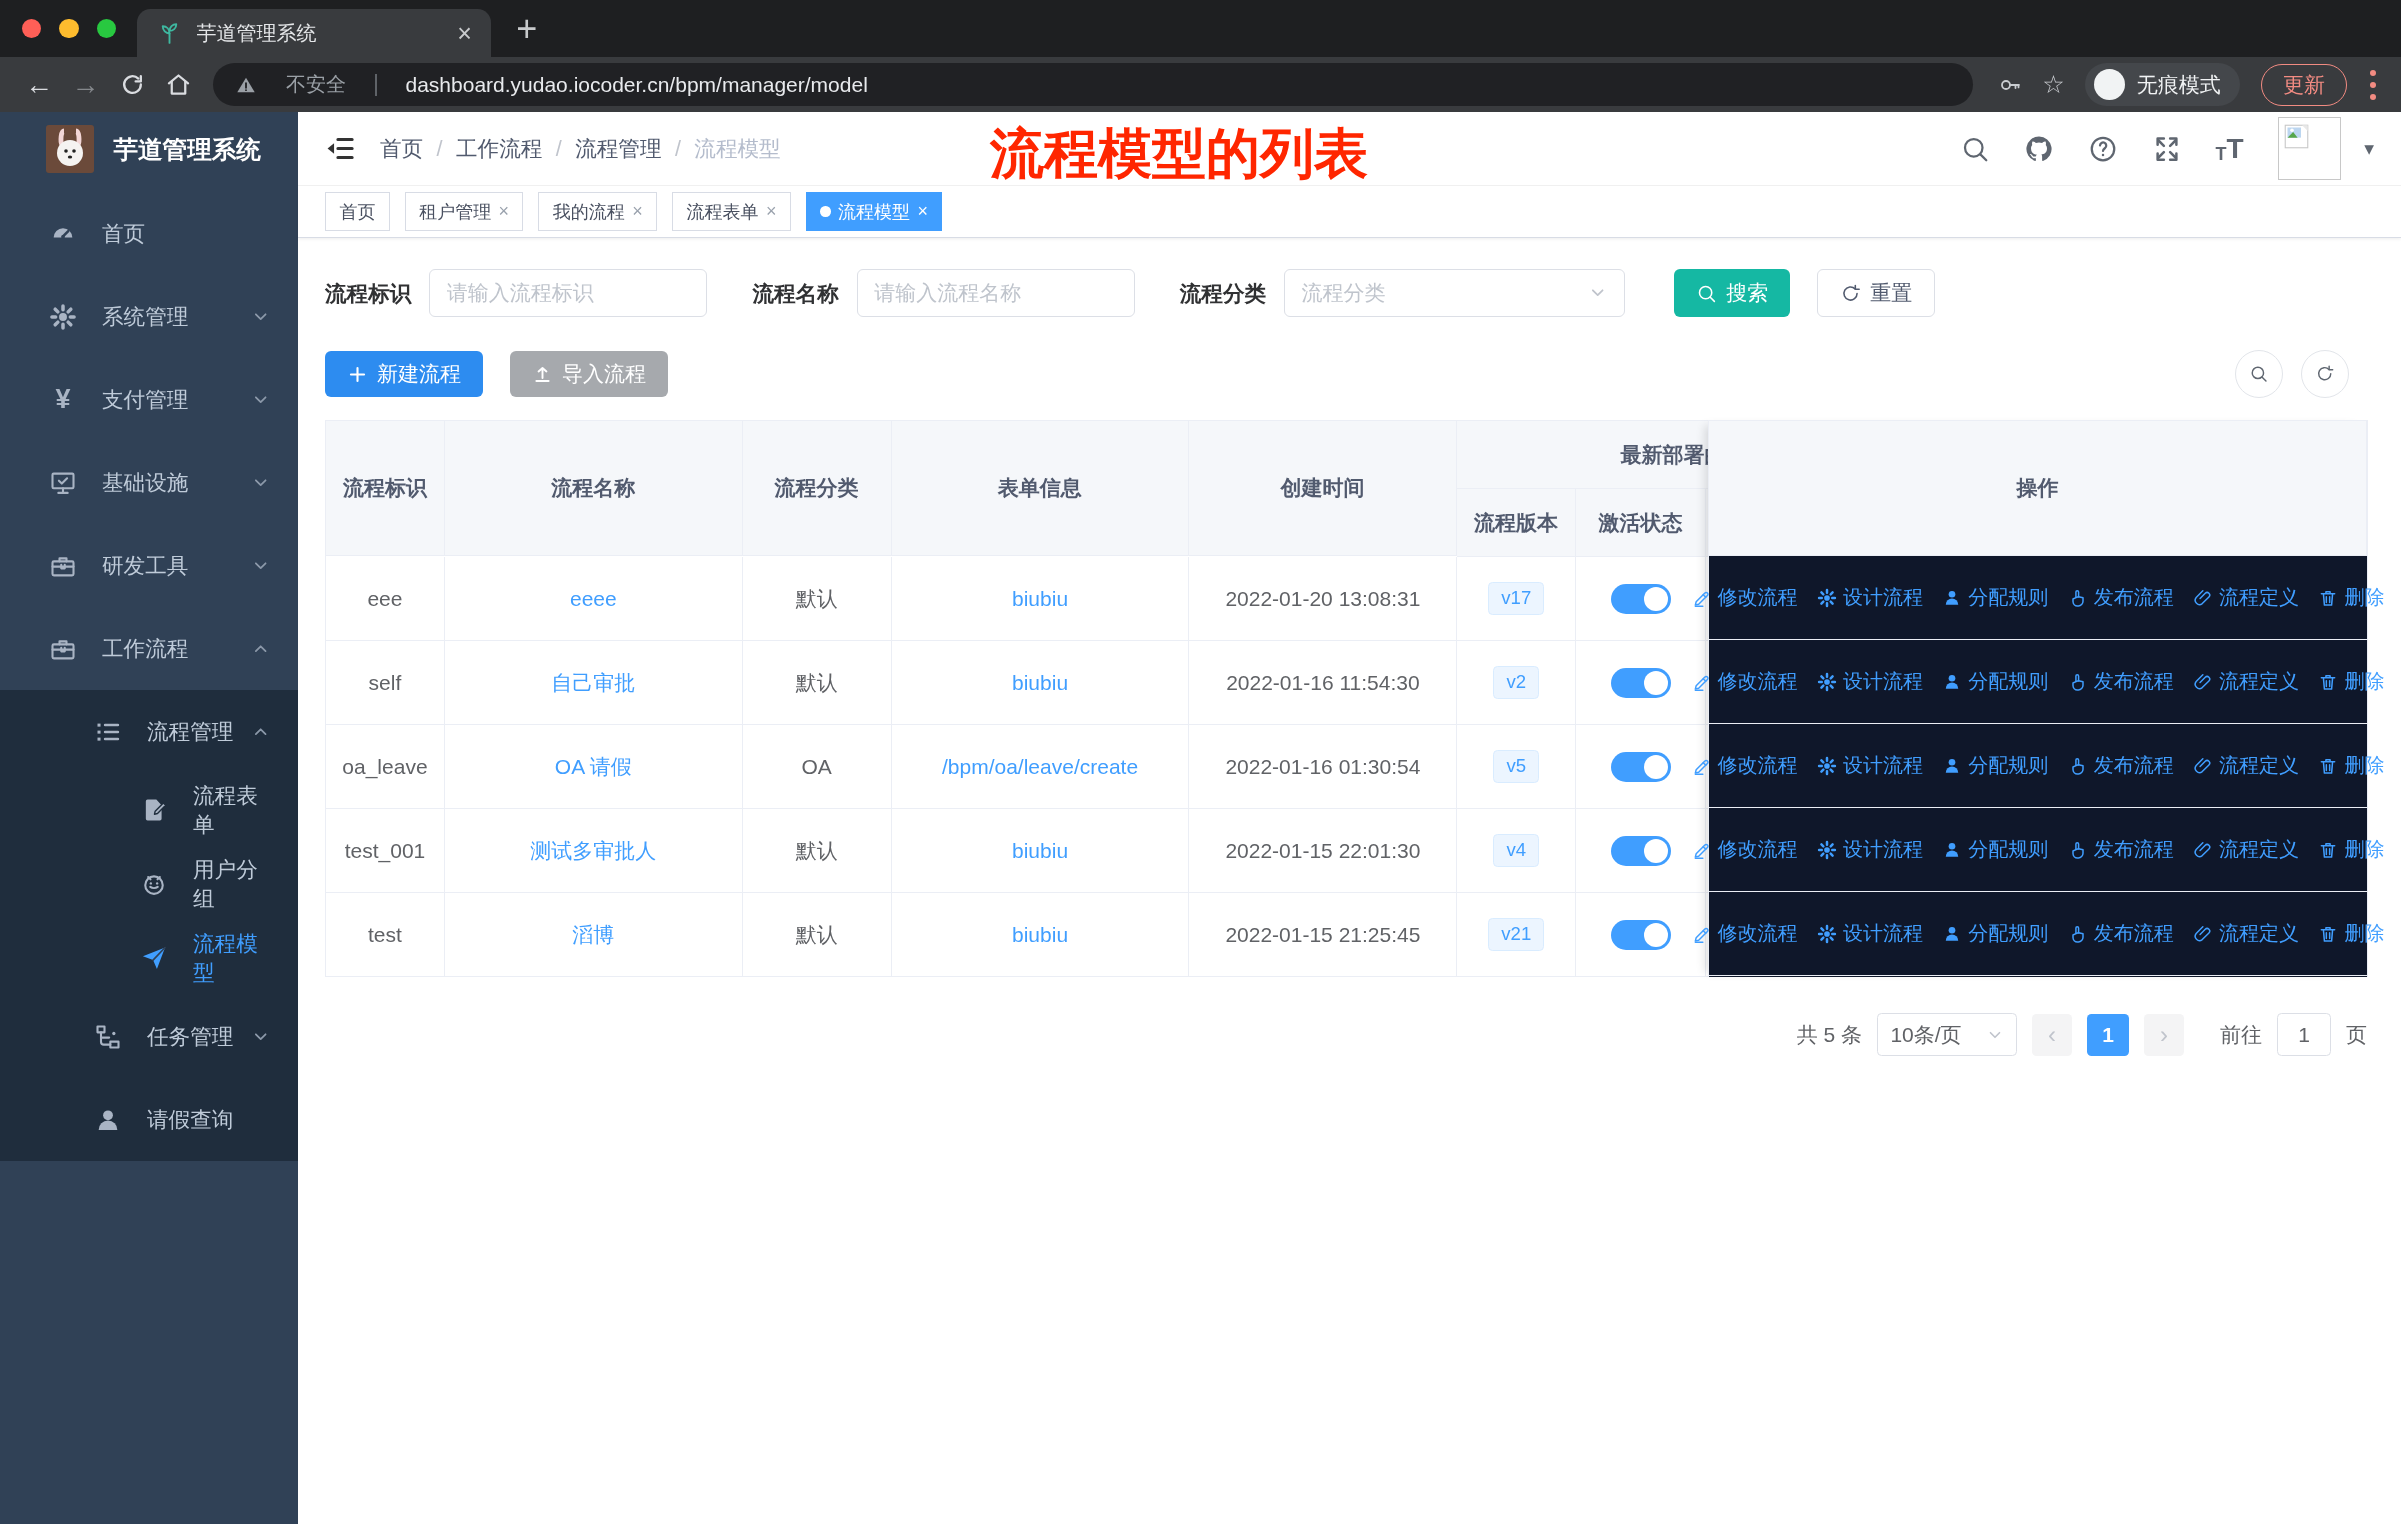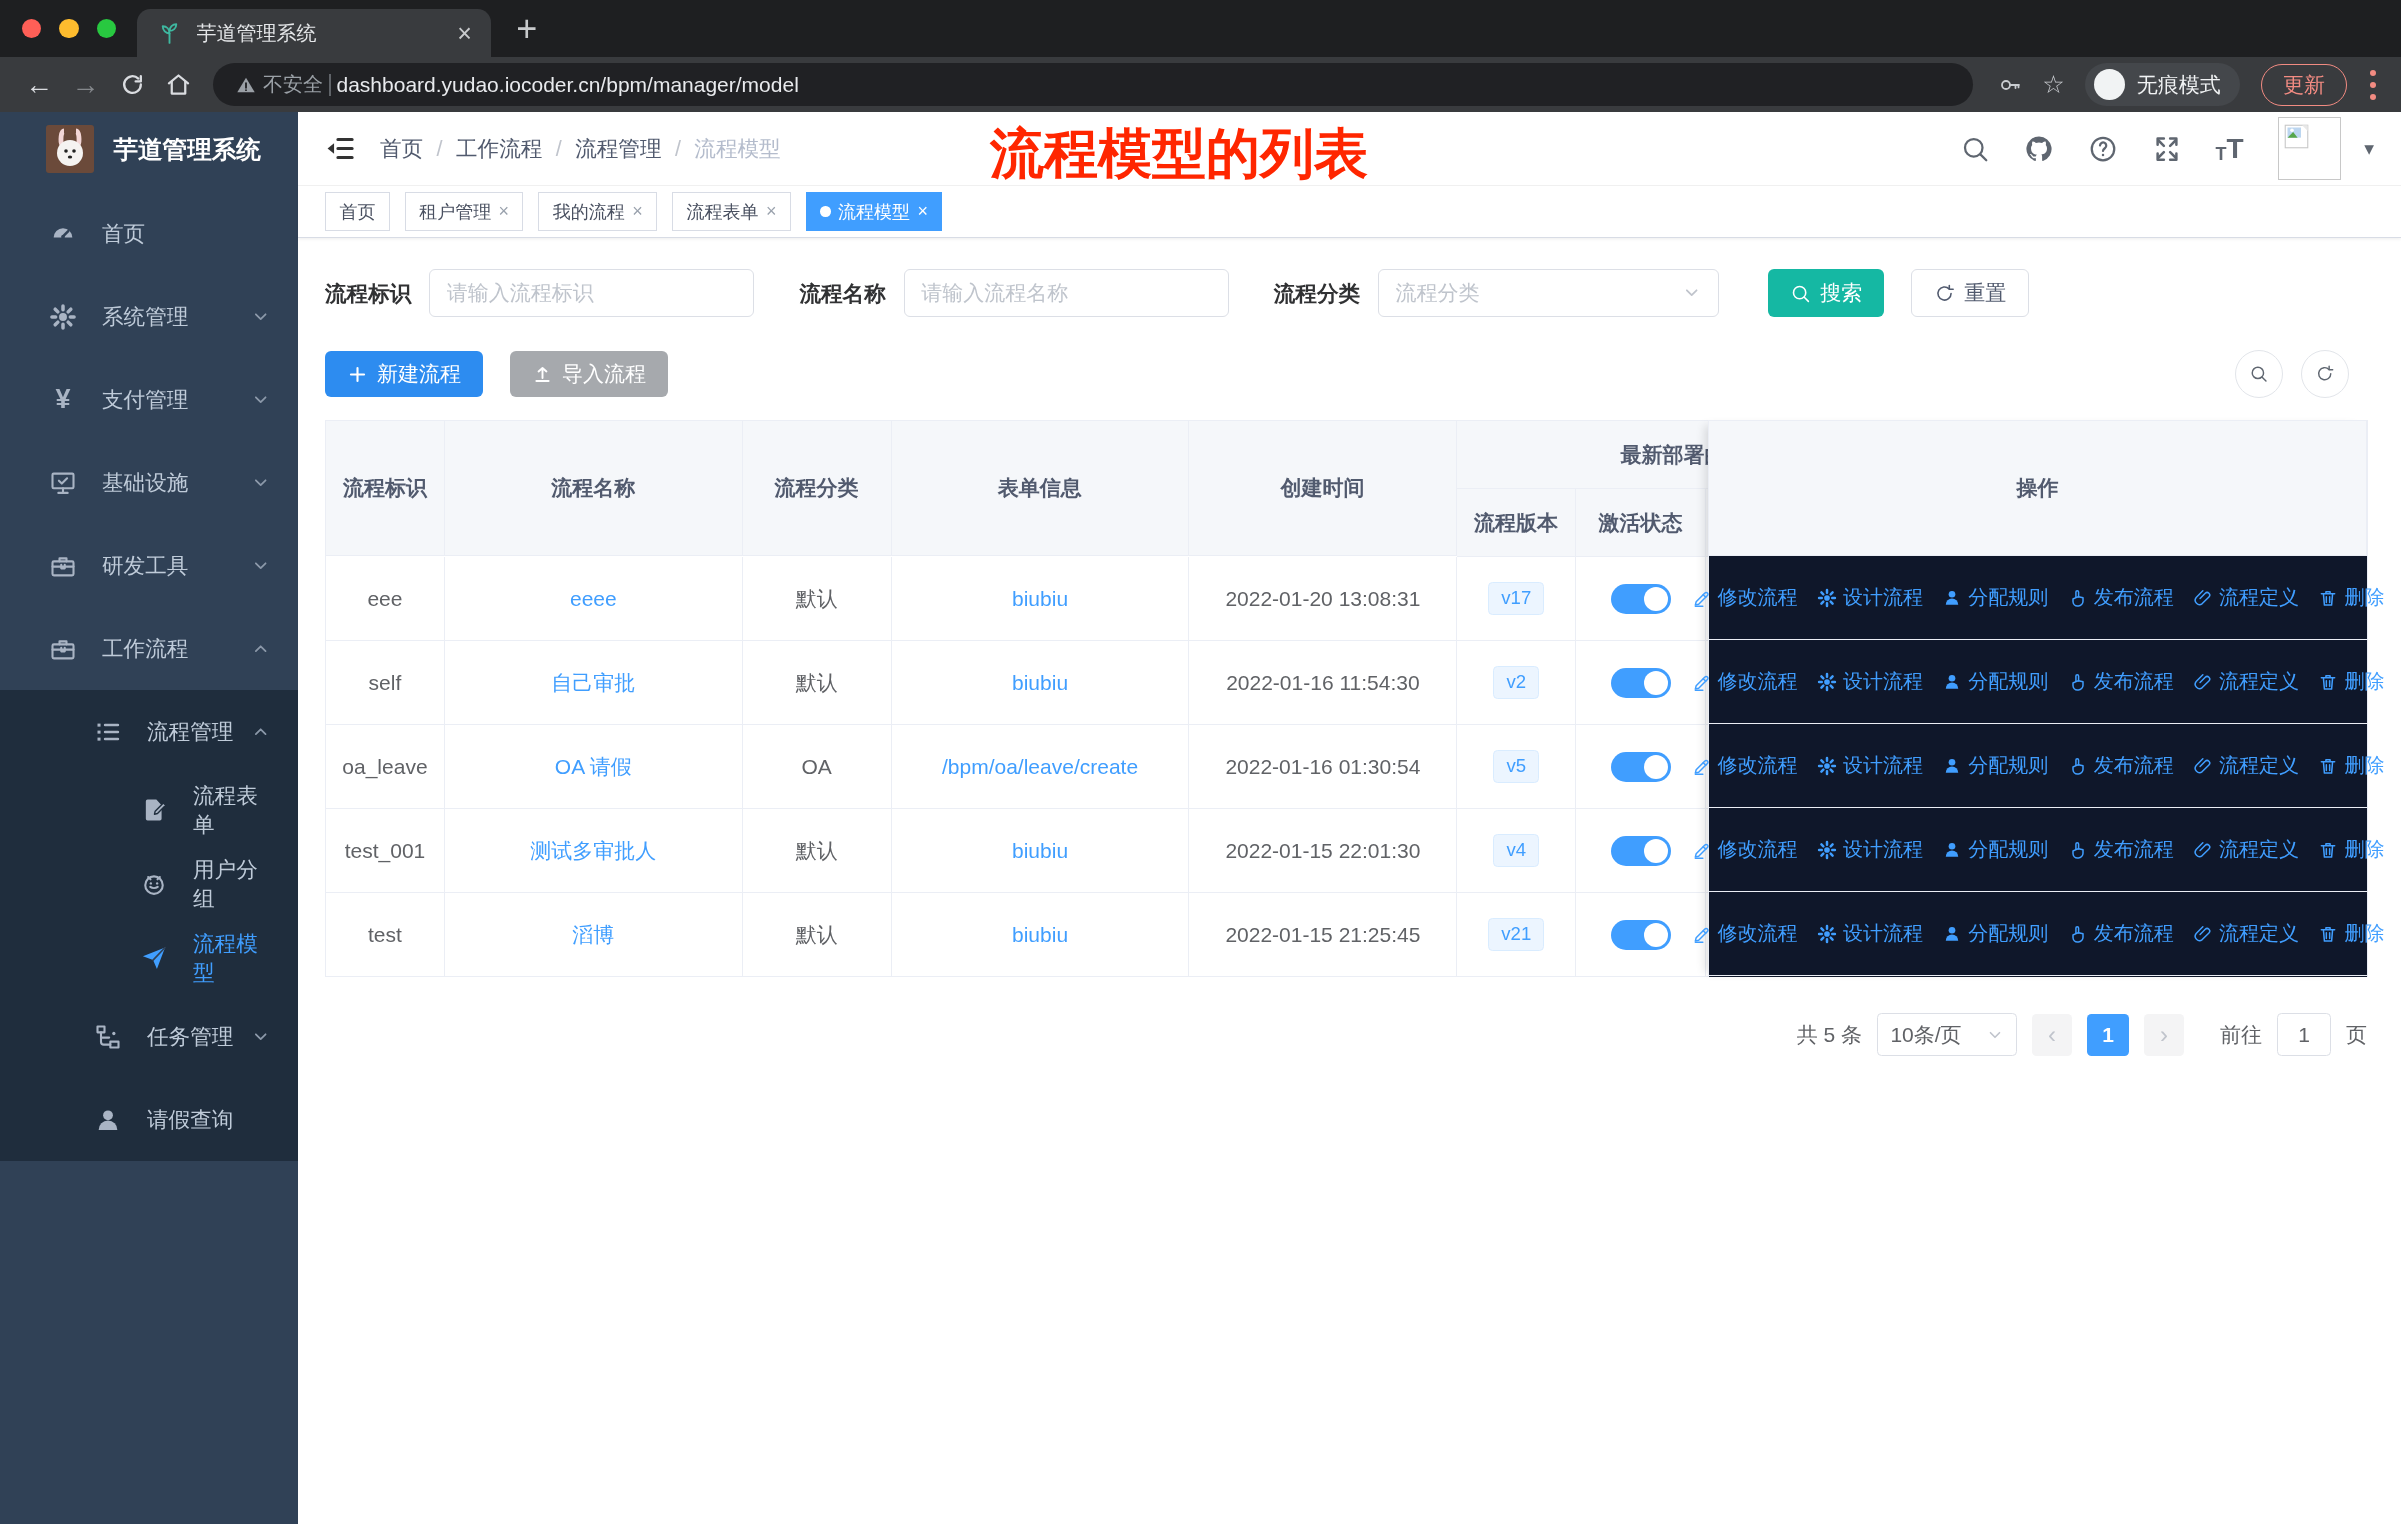--- a/index.html
+++ b/index.html
@@ -12,21 +12,21 @@
   .lights { display:flex; gap:18px; align-items:center; height:57px; padding:0 21px 0 22px; }
   .light { width:19.4px; height:19.4px; border-radius:50%; }
   .tab { width:354px; height:48px; background:#393b3e; border-radius:13.4px 13.4px 0 0; display:flex; align-items:center; padding:0 19.4px; gap:15px; }
   .tab-title { color:#e4e6e8; font-size:20px; flex:1; white-space:nowrap; overflow:hidden; }
   .tab-close { color:#c8cacc; font-size:25px; line-height:1; }
   .newtab { color:#c8cacc; font-size:36px; font-weight:300; margin-left:25px; padding-bottom:7.4px; }
 
   .chrome-bar { height:55px; background:#393b3e; display:flex; align-items:center; padding:0 18px; gap:4.5px; }
   .nav-ic { width:42px; height:42px; display:flex; align-items:center; justify-content:center; color:#dadce0; font-size:28px; }
   .nav-ic.dim { color:#85888c; }
-  .addr { flex:1; height:43px; background:#202124; border-radius:22px; margin:0 13.4px 0 9px; display:flex; align-items:center; padding:0 22px; gap:6px; color:#9aa0a6; }
+  .addr { flex:1; height:43px; background:#202124; border-radius:22px; margin:0 13.4px 0 9px; display:flex; align-items:center; padding:0 22px; gap:29px; color:#9aa0a6; }
   .addr .sec { font-size:20px; color:#9aa0a6; }
   .addr .div { width:1.5px; height:22px; background:#5f6368; }
   .addr .url { font-size:21px; color:#e8eaed; }
   .bar-ic { width:39px; height:39px; display:flex; align-items:center; justify-content:center; color:#c9ccd0; font-size:25px; }
   .incog { height:43px; background:#44474b; border-radius:22px; display:flex; align-items:center; gap:12px; padding:0 19.4px 0 9px; margin-left:7.4px; }
   .incog-ava { width:31px; height:31px; background:#f1f3f4; border-radius:50%; display:flex; align-items:center; justify-content:center; color:#202124; }
   .incog span { color:#f1f3f4; font-size:21px; }
   .update-btn { height:42px; border:1.5px solid #f28b82; border-radius:22px; color:#f28b82; font-size:21px; display:flex; align-items:center; padding:0 21px; margin-left:16.4px; }
   .menu-dots { display:flex; flex-direction:column; gap:6px; margin:0 7.4px 0 18px; }
   .menu-dots i { width:6px; height:6px; border-radius:50%; background:#f28b82; }
@@ -68,21 +68,21 @@
   .tag { height:39px; border:0.7px solid #d8dce5; background:#fff; color:#495060; font-size:18px; display:flex; align-items:center; padding:0 13.4px; gap:7.4px; cursor:pointer; white-space:nowrap; }
   .tag .x { font-size:18px; color:#9aa2ad; }
   .tag.active { background:#409eff; border-color:#409eff; color:#fff; }
   .tag.active .x { color:#fff; }
   .tag .dot { width:10.4px; height:10.4px; border-radius:50%; background:#fff; }
 
   
   .content { flex:1; padding:31px 0 0 27px; position:relative; }
   .filters { display:flex; align-items:center; margin-bottom:33px; }
   .f-label { font-size:21.6px; font-weight:600; color:#303133; margin-right:18px; white-space:nowrap; }
-  .f-input { width:325px; height:48px; border:1.5px solid #dcdfe6; border-radius:6px; display:flex; align-items:center; padding:0 16.4px; margin-right:45px; color:#bfc4cc; font-size:21px; background:#fff;justify-content:flex-end; }
+  .f-input { width:278px; height:48px; border:1.5px solid #dcdfe6; border-radius:6px; display:flex; align-items:center; padding:0 16.4px; margin-right:45px; color:#bfc4cc; font-size:21px; background:#fff;justify-content:flex-end; }
   .f-input input { border:none; outline:none; width:100%; font-size:21px; color:#606266; font-family:inherit; }
   .f-input input::placeholder { color:#bfc4cc; }
   .f-select { width:341px; justify-content:space-between; margin-right:49px; }
   .f-select .ph { color:#bfc4cc; }
   .f-select .chev { width:19.4px; height:19.4px; color:#c0c4cc; }
   .btn { height:48px; border-radius:6px; font-size:21px; display:inline-flex; align-items:center; justify-content:center; gap:9px; padding:0 22px; cursor:pointer; white-space:nowrap; border:none; font-family:inherit; }
   .btn-search { background:#15b8a3; color:#fff; margin-right:27px; }
   .btn-reset { background:#fff; color:#515a6e; border:1.5px solid #dcdfe6; }
   .bico { width:21px; height:21px; }
 

